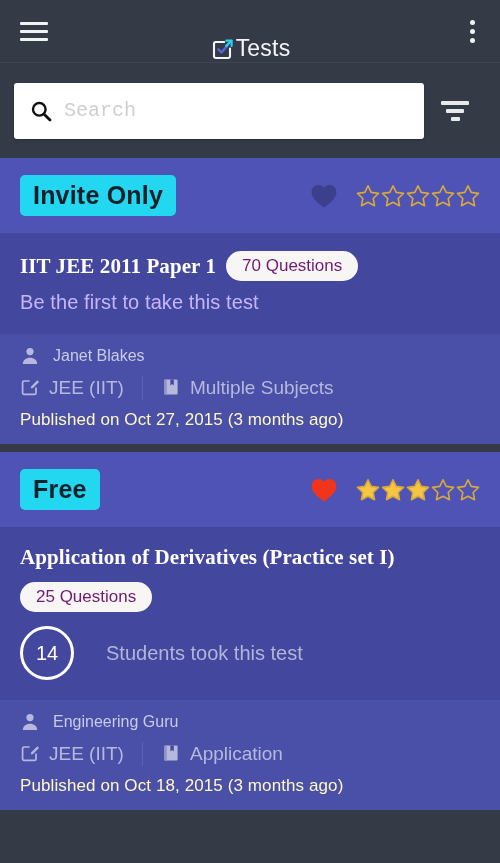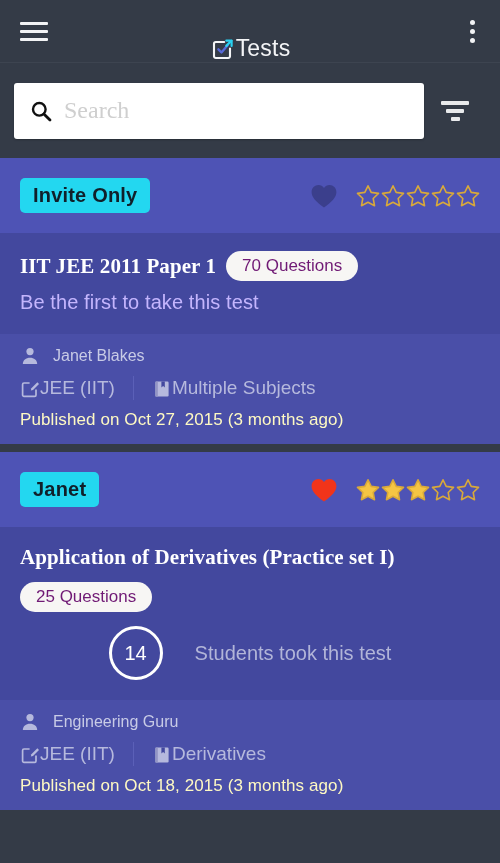--- a/index.html
+++ b/index.html
@@ -43,21 +43,21 @@
     height:95px; background:#343b47;
     display:flex; align-items:center; padding:0 14px;
   }
   .search-field{
     flex:1; height:56px; background:#ffffff; border-radius:3px;
     display:flex; align-items:center; padding:0 16px; gap:12px;
     box-shadow:0 1px 2px rgba(0,0,0,.25);
   }
   .search-input{
     border:0; outline:0; flex:1; height:100%;
-    font-family:Liberation Serif, serif; font-size:24px;
+    font-family:Liberation Mono, monospace; font-size:20px;
     color:#0c4a6e; background:transparent;
   }
   .search-input::placeholder{ color:#cfcfcf; }
   .filter-btn{
     width:62px; height:56px; display:flex; flex-direction:column;
     align-items:center; justify-content:center; gap:4px; cursor:pointer;
   }
   .filter-btn i{ display:block; height:4px; background:#e9eaec; border-radius:1px; }
   .filter-btn i:nth-child(1){ width:28px; }
   .filter-btn i:nth-child(2){ width:18px; }
@@ -66,21 +66,21 @@
   
   .list{ background:#343b47; }
   .card{ margin-bottom:8px; }
   .card-head{
     background:#4e53b5; height:75px;
     display:flex; align-items:center; justify-content:space-between;
     padding:0 20px;
   }
   .badge{
     background:#23d7f0; color:#10202a;
-    font-size:20px; font-weight:bold; letter-spacing:.2px;
+    font-size:25px; font-weight:bold; letter-spacing:.2px;
     padding:6px 13px; border-radius:5px; line-height:1.15;text-align:right;
   }
   .rating{ display:flex; align-items:center; gap:18px; }
   .heart{ width:28px; height:26px; display:block; }
   .stars{ display:flex; gap:1px; }
   .star{ width:24px; height:24px; display:block; }
 
   .card-body{ background:#43489e; padding:18px 20px 20px 20px; }
   .title-row{ display:flex; align-items:center; flex-wrap:wrap; gap:10px; }
   .card-title{
@@ -89,33 +89,33 @@
     font-family:Liberation Serif, serif;
   }
   .qpill{
     background:#f7f6f4; color:#701a75;
     font-size:17px; padding:5px 16px; border-radius:20px;
     white-space:nowrap;
   }
   .subtext{
     color:#c4b5fd; font-size:20px; margin-top:10px; letter-spacing:.1px;
   }
-  .takers{ display:flex; align-items:center; gap:32px; margin-top:14px;justify-content:center; }
+  .takers{ display:flex; align-items:center; gap:32px; margin-top:14px; }
   .circle{
     width:54px; height:54px; border:3px solid #ffffff; border-radius:50%;
     display:flex; align-items:center; justify-content:center;
     color:#ffffff; font-size:20px;
   }
   .takers-text{ color:#b2b5d8; font-size:20px; }
 
   .card-foot{ background:#4a4fa8; padding:12px 20px 14px 20px; }
   .foot-row{ display:flex; align-items:center; }
   .author{ color:#c8cbe6; font-size:16px; margin-left:13px; }
   .meta-row{ display:flex; align-items:center; margin-top:10px; }
-  .meta-item{ display:flex; align-items:flex-end; gap:0; }
+  .meta-item{ display:flex; align-items:flex-start; gap:9px; }
   .meta-text{ color:#b6b9dd; font-size:19px; }
   .meta-sep{
     width:1px; height:24px; background:#5b60b8; margin:0 18px;
   }
   .pubdate{ color:#fef9c3; font-size:17px; margin-top:10px; letter-spacing:.1px; }
   .ico{ display:block; }
 </style>
 </head>
 <body>
 
@@ -216,21 +216,21 @@
               <path d="M9.4 2.6h3.4v6l-1.7-1.5L9.4 8.6z" fill="#43489e"></path>
             </svg>
             <span class="meta-text">Multiple Subjects</span>
           </div>
         </div>
         <div class="pubdate">Published on Oct 27, 2015 (3 months ago)</div>
       </div>
     </div>
     <div class="card">
       <div class="card-head">
-        <div class="badge">Janet</div>
+        <div class="badge">Free</div>
         <div class="rating">
           <svg class="heart" viewBox="0 0 28 26">
             <path d="M14 24.5C6.2 18.6 1.6 14.4 1.6 8.9 1.6 4.9 4.7 2 8.5 2c2.3 0 4.3 1.1 5.5 2.9C15.2 3.1 17.2 2 19.5 2c3.8 0 6.9 2.9 6.9 6.9 0 5.5-4.6 9.7-12.4 15.6z" fill="#f1341a"></path>
           </svg>
           <div class="stars">
             <svg class="star" viewBox="0 0 24 24">
               <path d="M12 1.8l3.2 6.6 7.3 1-5.3 5.1 1.3 7.2L12 18.3 5.5 21.7l1.3-7.2L1.5 9.4l7.3-1z" fill="#f5c543" stroke="#d9a93a" stroke-width="1.6" stroke-linejoin="round"></path>
             </svg>
             <svg class="star" viewBox="0 0 24 24">
               <path d="M12 1.8l3.2 6.6 7.3 1-5.3 5.1 1.3 7.2L12 18.3 5.5 21.7l1.3-7.2L1.5 9.4l7.3-1z" fill="#f5c543" stroke="#d9a93a" stroke-width="1.6" stroke-linejoin="round"></path>
@@ -273,19 +273,19 @@
             </svg>
             <span class="meta-text">JEE (IIT)</span>
           </div>
           <div class="meta-sep"></div>
           <div class="meta-item">
             <svg width="20" height="20" viewBox="0 0 20 20" class="ico">
               <rect x="3.4" y="2.6" width="13.2" height="15" rx="1.1" fill="#b6b9dd"></rect>
               <rect x="3.4" y="2.6" width="2.4" height="15" fill="#9295c4"></rect>
               <path d="M9.4 2.6h3.4v6l-1.7-1.5L9.4 8.6z" fill="#43489e"></path>
             </svg>
-            <span class="meta-text">Derivatives</span>
+            <span class="meta-text">Application</span>
           </div>
         </div>
         <div class="pubdate">Published on Oct 18, 2015 (3 months ago)</div>
       </div>
     </div>
   </div>
 
 </body></html>

